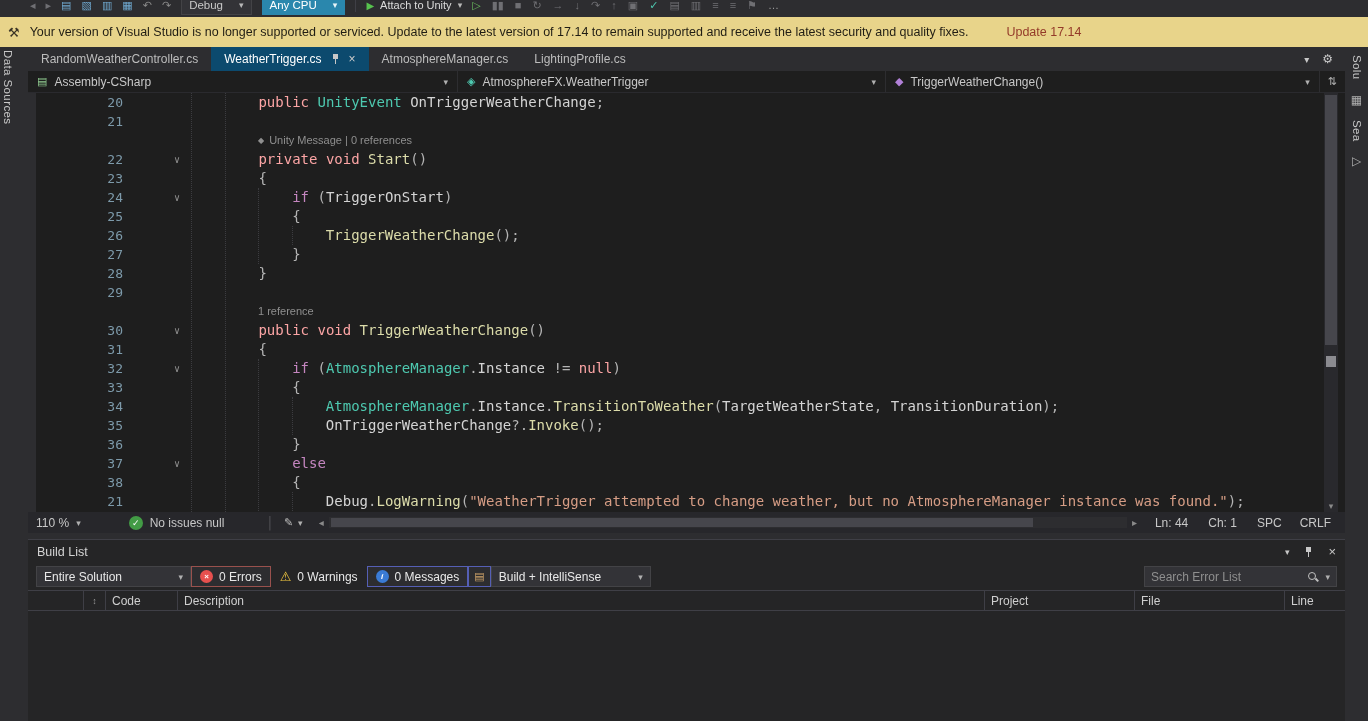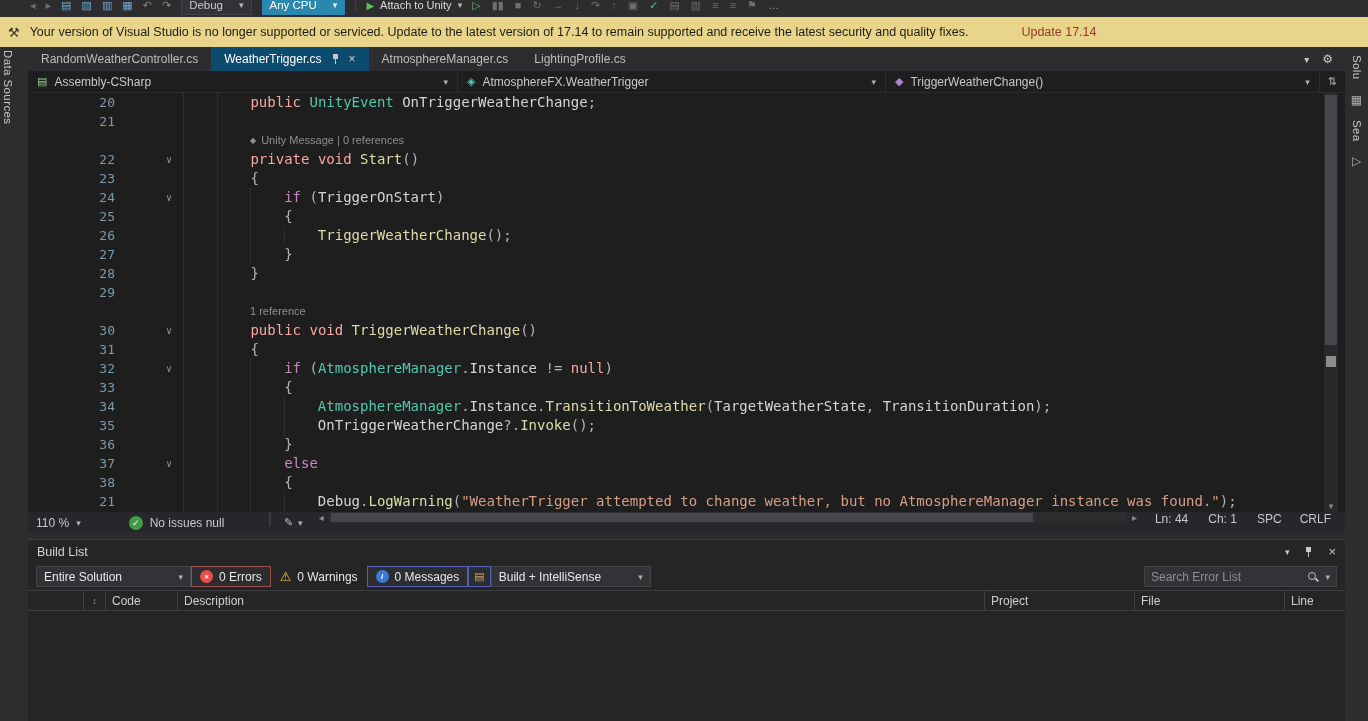--- a/index.html
+++ b/index.html
@@ -14,21 +14,21 @@
   .tb-combo{height:20px;display:flex;align-items:center;gap:16px;padding:0 7px;background:#333337;border:1px solid #434346;font-size:11.5px}
   .tb-combo.platform{background:#2a87ad;border-color:#2a87ad;color:#fff}
   .tb-caret{font-size:9px;color:#b8b8b8}
   .tb-sep{width:1px;height:14px;background:#3f3f46}
   .tb-attach{display:flex;align-items:center;gap:6px;color:#dcdcdc}
   .tb-play{color:#57c24e;font-size:10px}
 
   
   .infobar{position:absolute;left:0;top:17px;width:100%;height:30px;background:#e8d48a;display:flex;align-items:center;padding-left:8px;font-size:12.5px;color:#201d14}
   .ib-icon{font-size:13px;margin-right:10px;color:#3a3426}
-  .ib-link{color:#943a29;margin-left:53px;cursor:pointer;text-decoration:none}
+  .ib-link{color:#943a29;margin-left:38px;cursor:pointer;text-decoration:none}
 
   
   .left-rail{position:absolute;left:0;top:47px;width:28px;bottom:0;background:#2d2d30}
   .left-rail .vtab{position:absolute;left:2px;top:3px}
   .right-rail{position:absolute;right:0;top:47px;width:23px;bottom:0;background:#2d2d30;display:flex;flex-direction:column;align-items:center;padding-top:8px;gap:13px}
   .vtab{writing-mode:vertical-rl;font-size:11.5px;color:#c8c8c8;letter-spacing:.4px;cursor:pointer}
   .rail-ic{color:#b0b0b0;font-size:12px;cursor:pointer}
 
   
   .tabstrip{position:absolute;left:28px;right:23px;top:47px;height:24px;display:flex;align-items:stretch;font-size:12px;color:#bdbdbd}
@@ -46,36 +46,36 @@
   .nv-ic{font-size:11px}
   .nv-ic.project{color:#8fc98f}
   .nv-ic.cls{color:#4ec9b0}
   .nv-ic.method{color:#b180d7}
   .nv-c1{width:430px}
   .nv-c2{width:428px}
   .nv-c3{flex:1}
   .nv-extra{display:flex;align-items:center;padding:0 8px;color:#b0b0b0;font-size:11px;cursor:pointer}
 
   
-  .editor{position:absolute;left:28px;right:23px;top:93px;height:419px;background:#1e1e1e;overflow:hidden;cursor:text}
+  .editor{position:absolute;left:36px;right:23px;top:93px;height:419px;background:#1e1e1e;overflow:hidden;cursor:text}
   .ig{position:absolute;width:0;border-left:1px dotted #3c3c40}
   .ed-row{display:flex;height:19px;line-height:19px;font-family:"DejaVu Sans Mono",monospace;font-size:14px;position:relative}
   .ln{width:87px;flex:none;text-align:right;color:#7d9aaa;font-size:13px}
   .fold{width:68px;flex:none;text-align:right;padding-right:11px;color:#8f8f8f;font-size:10px;cursor:pointer}
   .codetext{white-space:pre;color:#d4d4d4}
   .lens{display:flex;align-items:center;gap:5px;padding-left:67px;font-family:"Liberation Sans",sans-serif;font-size:11px;color:#8f8f8f}
   .lens-ic{font-size:8px;color:#8f8f8f}
   .tk-kw{color:#fca5a5}.tk-ctrl{color:#c586c0}.tk-ty{color:#4ec9b0}.tk-m{color:#dcdcaa}.tk-s{color:#d69d85}.tk-id{color:#d4d4d4}.tk-p{color:#b4b4b4}
   .vscroll{position:absolute;right:7px;top:0;width:14px;height:100%;background:#29292d;cursor:pointer}
   .vs-thumb{position:absolute;left:1px;top:2px;width:12px;height:250px;background:#46464c}
   .vs-marker{position:absolute;left:2px;top:263px;width:10px;height:11px;background:#8b8b90}
   .vs-down{position:absolute;left:0;bottom:1px;width:14px;text-align:center;font-size:9px;color:#8a8a8a}
 
   
-  .ed-status{position:absolute;left:28px;right:23px;top:512px;height:21px;background:#27272b;display:flex;font-size:12px;color:#c8c8c8}
+  .ed-status{position:absolute;left:28px;right:23px;top:512px;height:21px;background:#27272b;display:flex;align-items:center;font-size:12px;color:#c8c8c8}
   .zoom{display:flex;align-items:center;gap:7px;margin-left:8px;cursor:pointer}
   .sm-caret{font-size:9px;color:#b0b0b0}
   .ok-icon{width:14px;height:14px;border-radius:50%;background:#429b45;color:#fff;font-size:9px;display:inline-flex;align-items:center;justify-content:center}
   .health{display:flex;align-items:center;gap:7px;margin-left:48px}
   .st-sep{color:#5a5a5e;margin-left:42px}
   .pen{margin-left:10px;font-size:11px;color:#b8b8b8;display:flex;gap:5px;align-items:center;cursor:pointer}
   .hs-left{margin-left:16px;font-size:10px;color:#8a8a8a;cursor:pointer}
   .hs-track{flex:1;height:11px;margin:0 5px;background:#2d2d30;position:relative;cursor:pointer}
   .hs-thumb{position:absolute;left:2px;top:1px;height:9px;width:88%;background:#46464c}
   .hs-right{font-size:10px;color:#8a8a8a;cursor:pointer}

